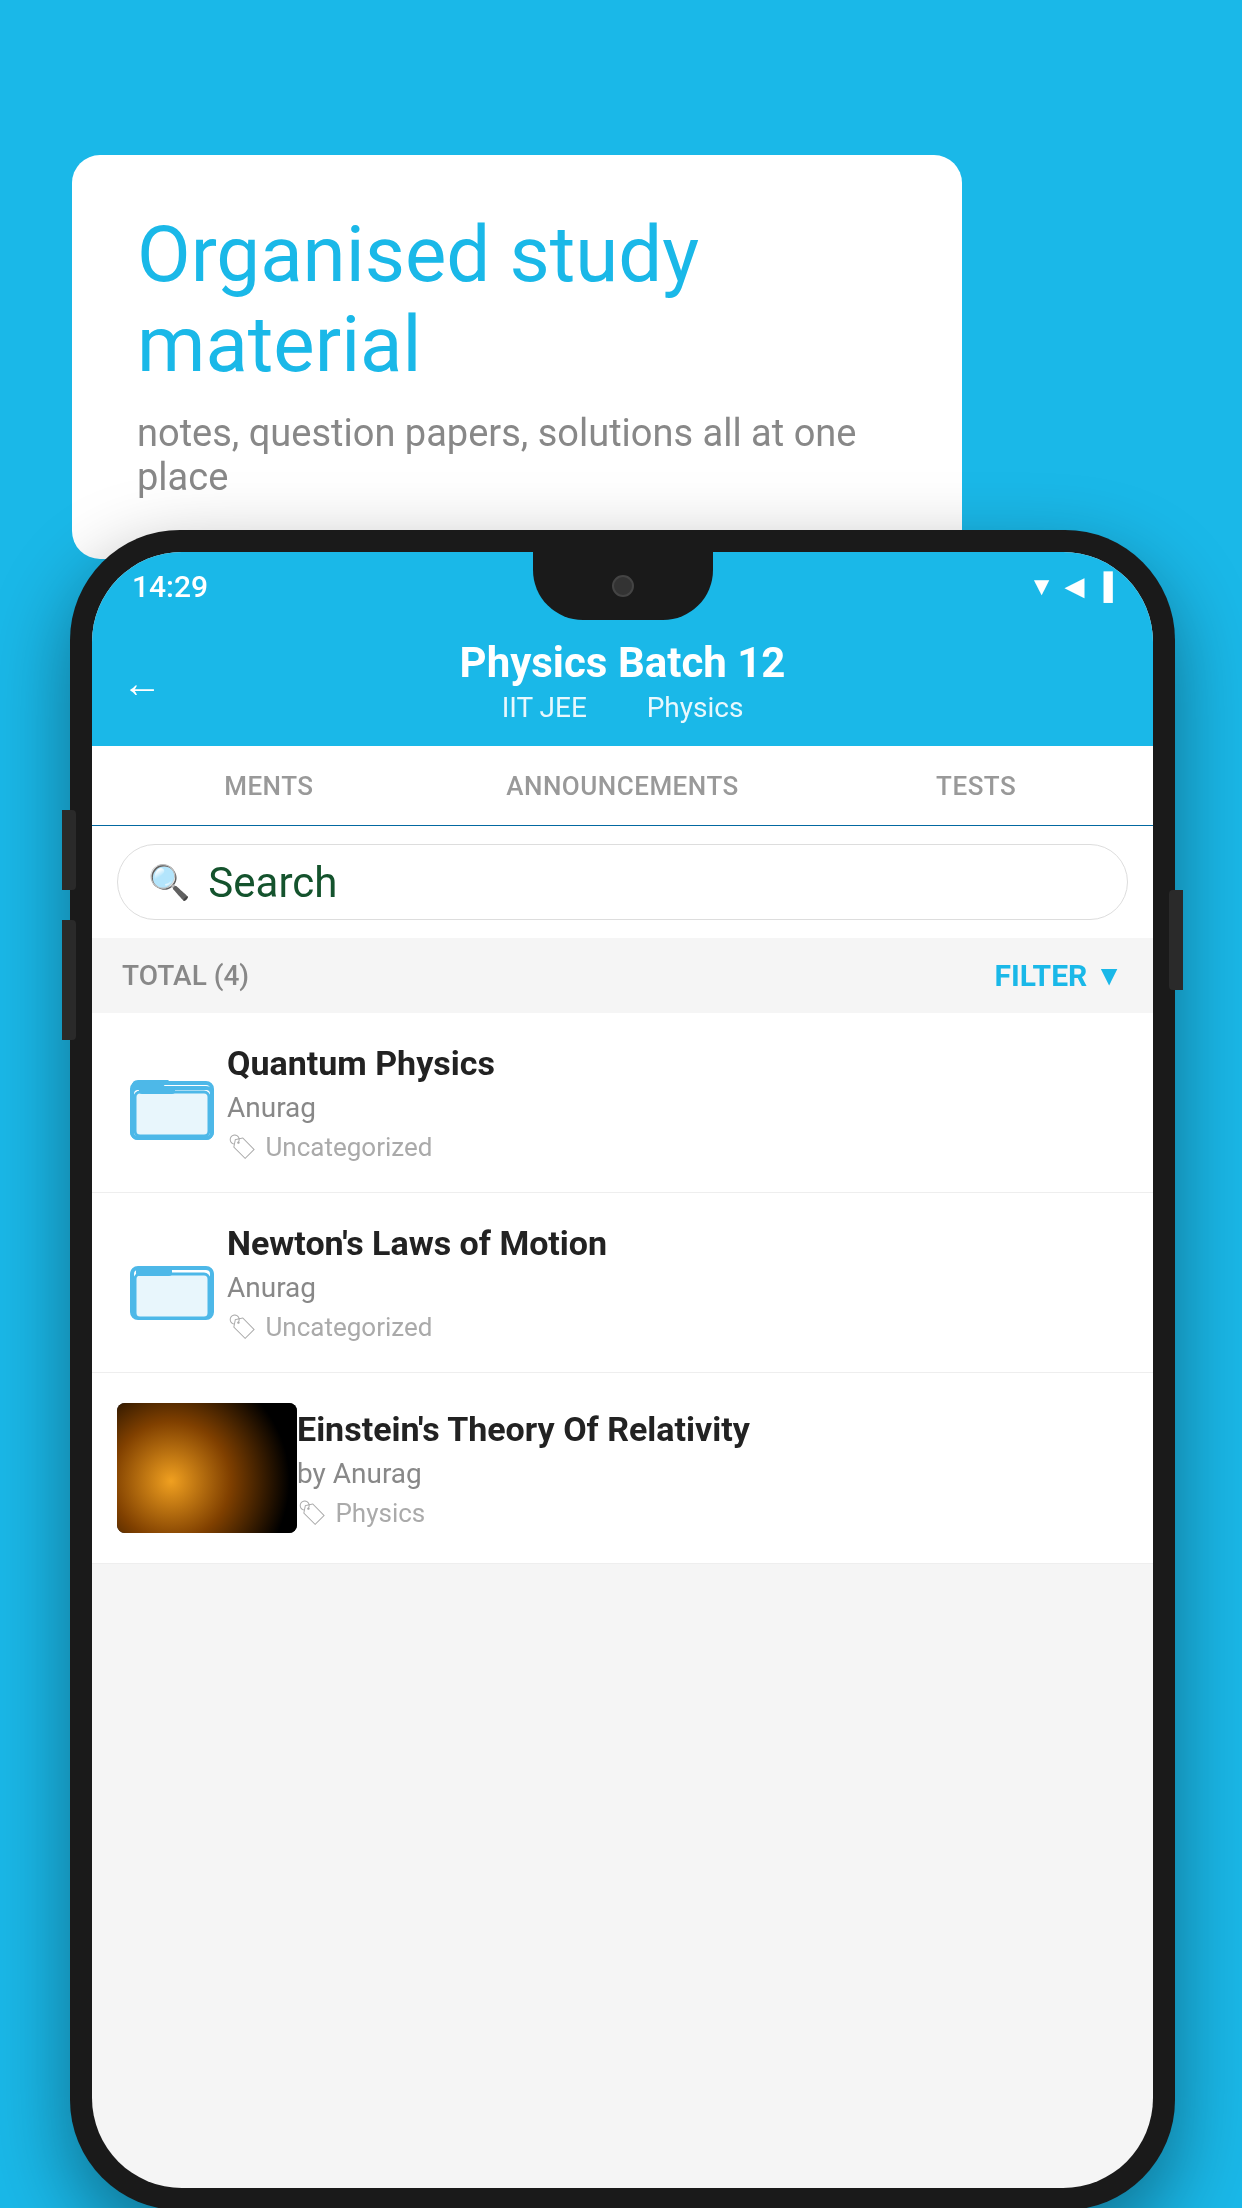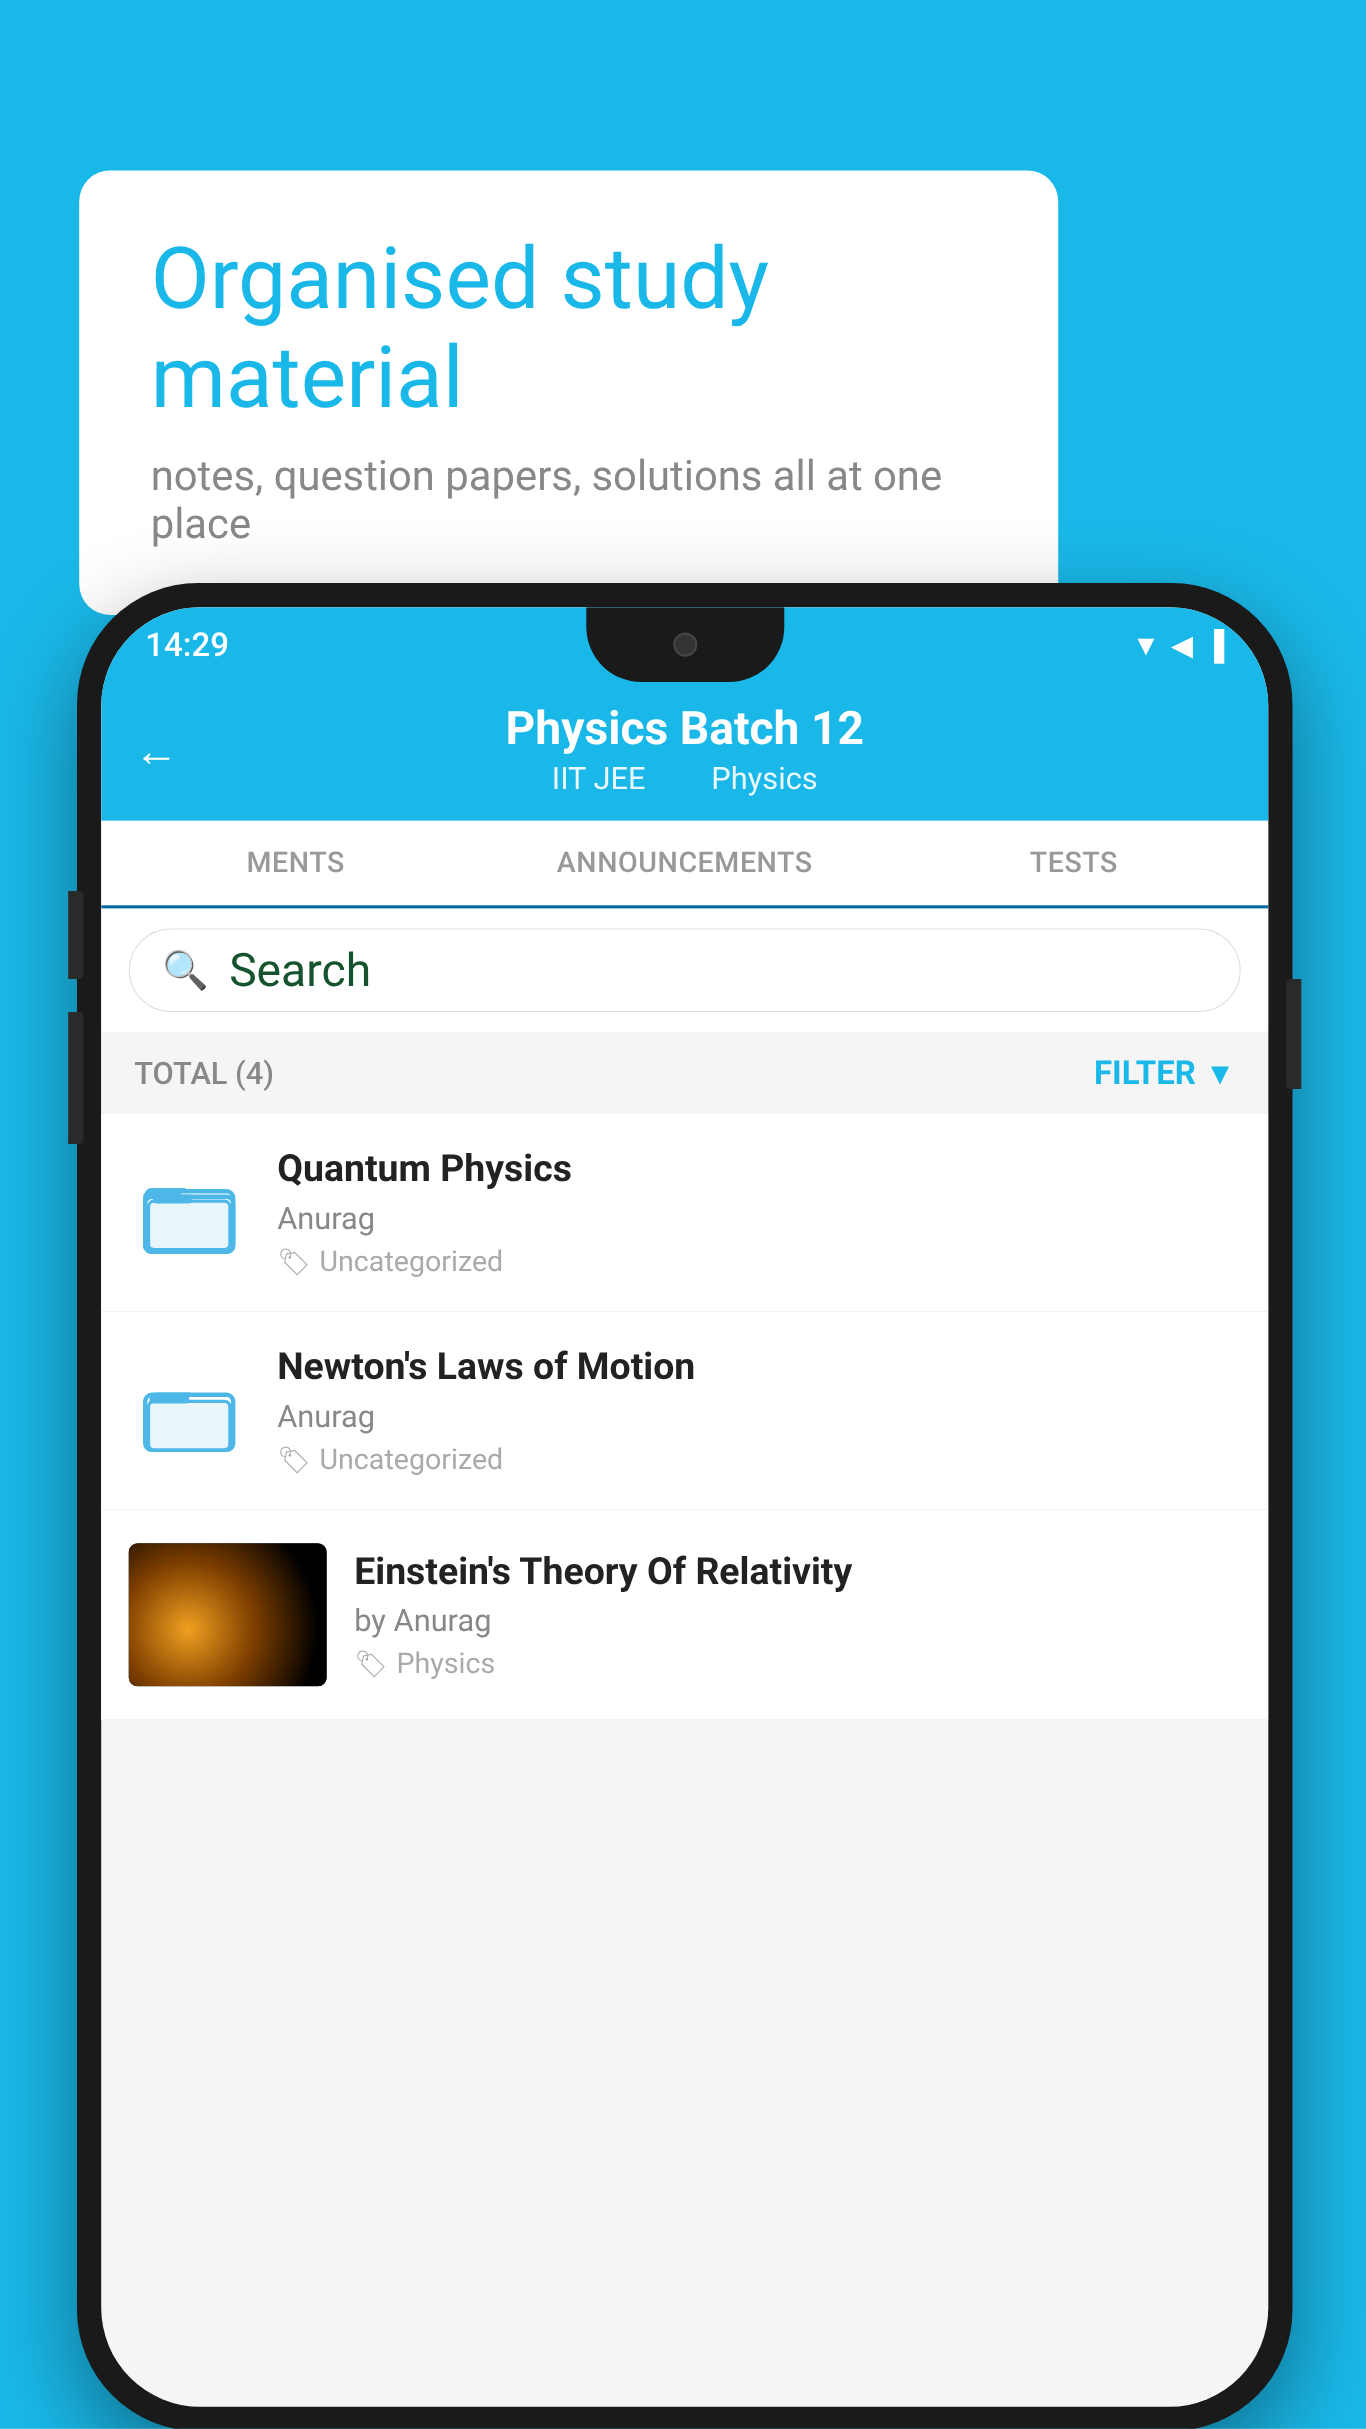--- a/index.html
+++ b/index.html
@@ -156,21 +156,21 @@
     }
 
     .header-subtitle span {
       margin: 0 8px;
     }
 
     
     .tabs {
       background: white;
       display: flex;
-      border-bottom: 3px solid #0369a1;
+      border-bottom: 1px solid #0369a1;
       height: 80px;
     }
 
     .tab {
       flex: 1;
       display: flex;
       align-items: center;
       justify-content: center;
       font-size: 26px;
       color: #999;
@@ -253,21 +253,20 @@
     .video-list {
       background: white;
       flex: 1;
     }
 
     .video-item {
       display: flex;
       align-items: center;
       padding: 30px 25px;
       border-bottom: 1px solid #eeeeee;
-      gap: 25px;
       background: white;
     }
 
     .video-thumbnail {
       width: 180px;
       height: 130px;
       border-radius: 8px;
       overflow: hidden;
       flex-shrink: 0;
       position: relative;

